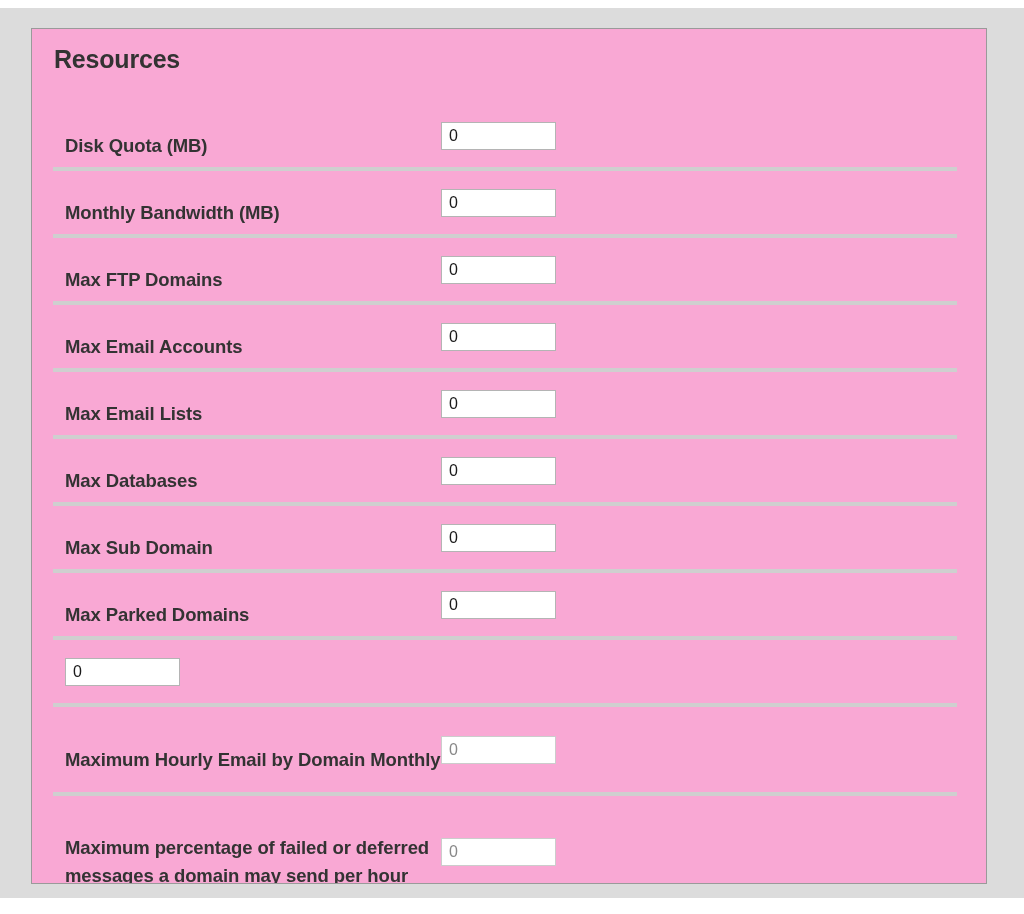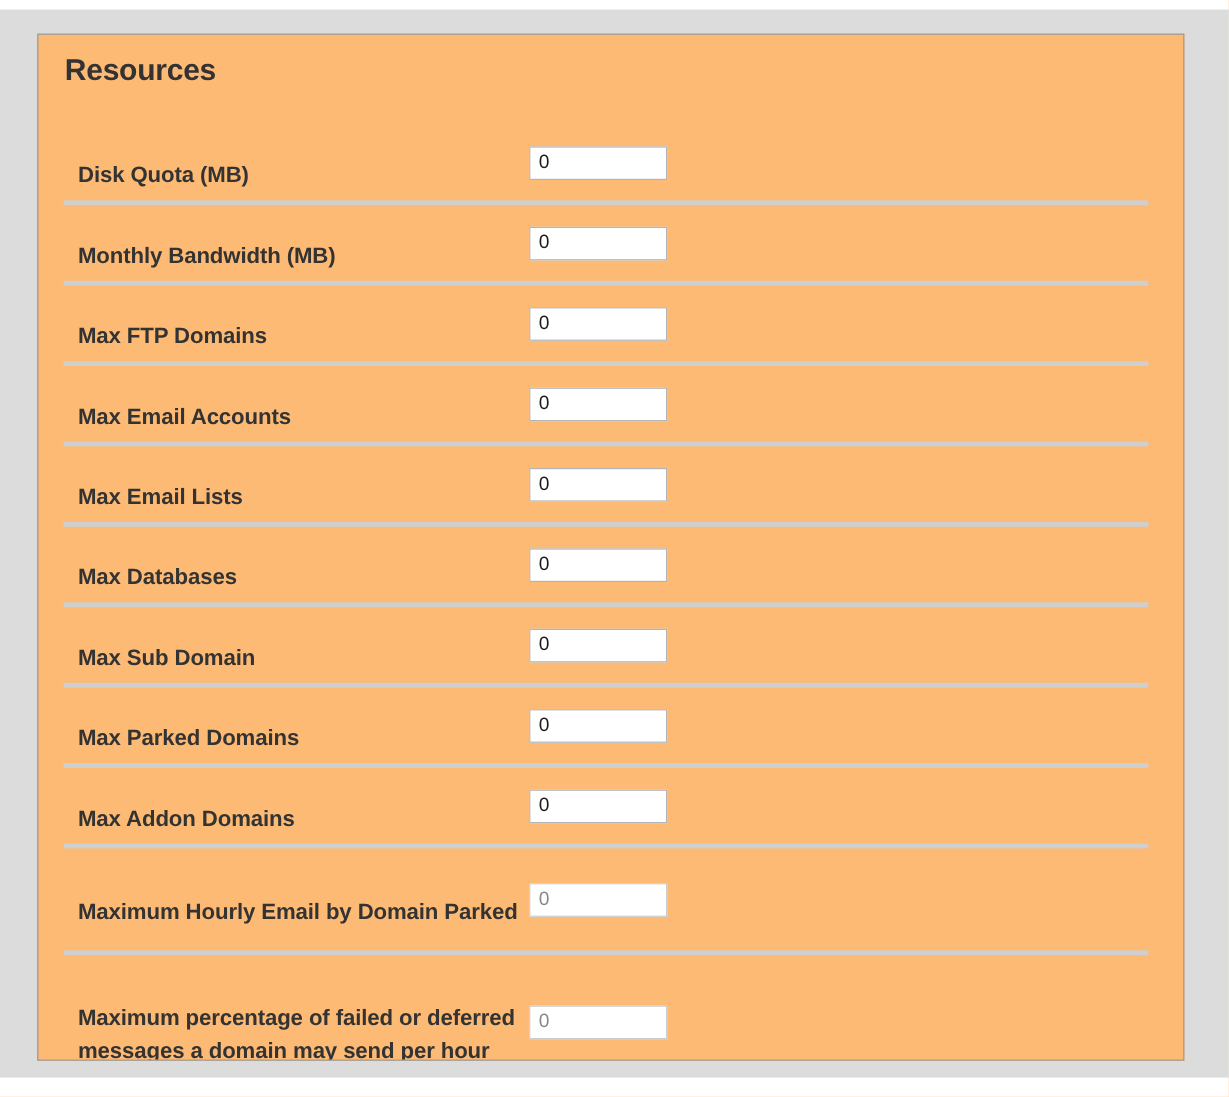--- a/index.html
+++ b/index.html
@@ -25,21 +25,21 @@
     background: #dcdcdc;
   }
 
   
   .panel {
     position: absolute;
     left: 31px;
     top: 28px;
     width: 956px;
     height: 856px;
-    background: #fdba74;
+    background: #f9a8d4;
     border: 1px solid #9a9a9a;
     box-sizing: border-box;
     overflow: hidden;
   }
 
   .panel-inner {
     position: relative;
     width: 100%;
     height: 100%;
   }
@@ -162,26 +162,25 @@
           <label class="row-label">Max Sub Domain</label>
           <div class="row-field"><input type="text" class="row-input" value="0" placeholder="0" style=""></div>
         </div>
         <div class="divider"></div>
         <div class="row">
           <label class="row-label">Max Parked Domains</label>
           <div class="row-field"><input type="text" class="row-input" value="0" placeholder="0" style=""></div>
         </div>
         <div class="divider"></div>
         <div class="row">
-          <label class="row-label">Max Addon Domains</label>
           <div class="row-field"><input type="text" class="row-input" value="0" placeholder="0" style=""></div>
         </div>
         <div class="divider"></div>
         <div class="row tall-2">
-          <label class="row-label">Maximum Hourly Email by Domain Parked</label>
+          <label class="row-label">Maximum Hourly Email by Domain Monthly</label>
           <div class="row-field"><input type="text" class="row-input muted" value="" placeholder="0" style=""></div>
         </div>
         <div class="divider"></div>
         <div class="row tall-3">
           <label class="row-label">Maximum percentage of failed or deferred messages a domain may send per hour</label>
           <div class="row-field"><input type="text" class="row-input muted" value="" placeholder="0" style=""></div>
         </div>
       </div>
   </div>
 </div>

